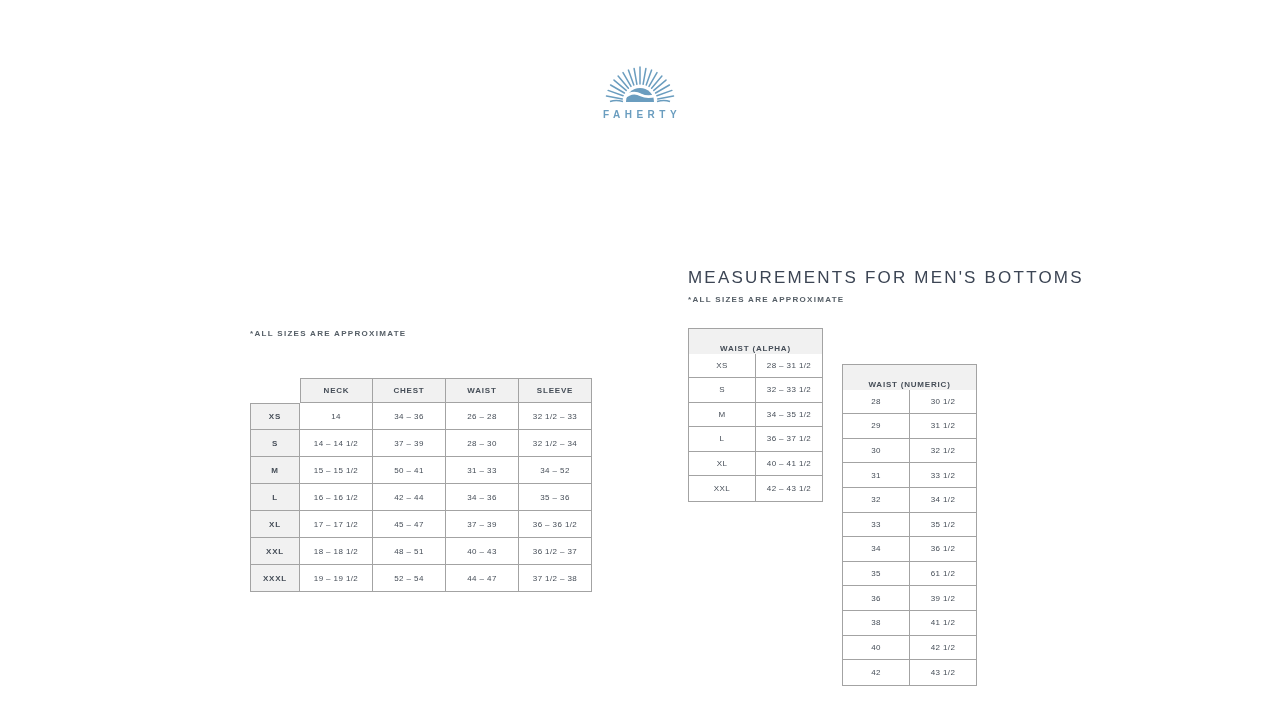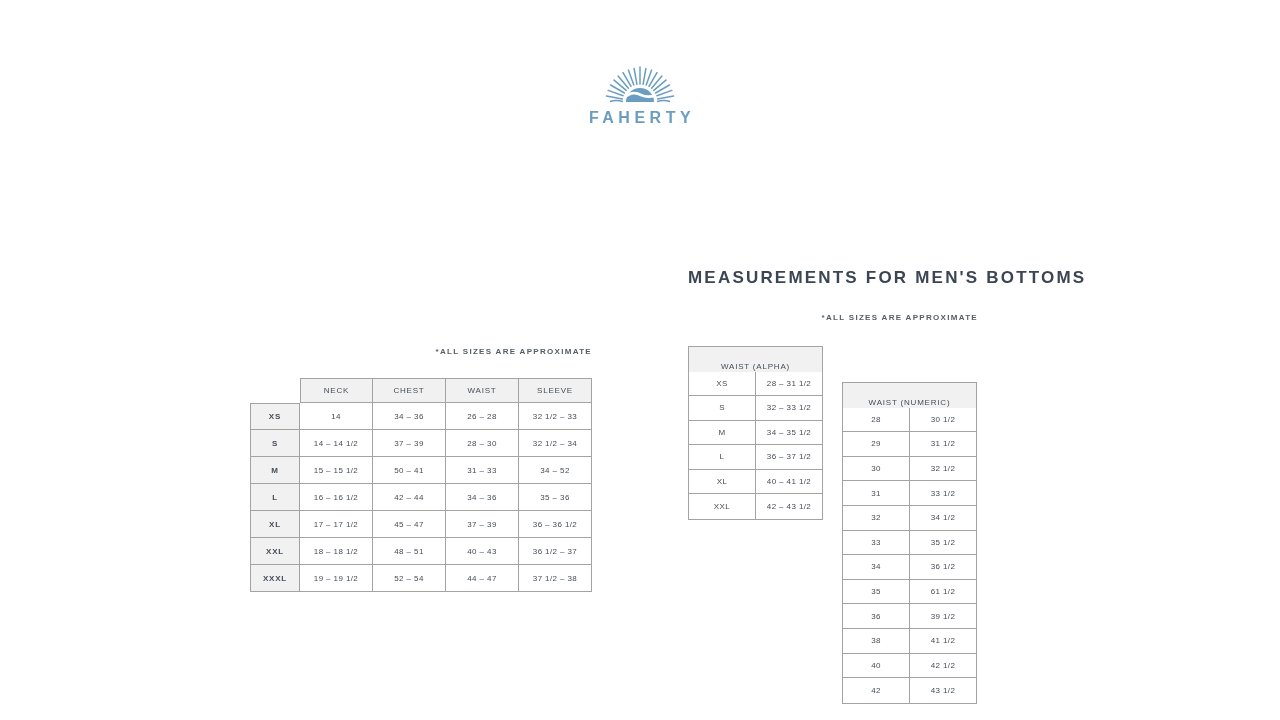--- a/index.html
+++ b/index.html
@@ -14,31 +14,31 @@
   body{
     width:1280px; height:720px; position:relative; overflow:hidden;
     font-family:"Liberation Sans", sans-serif; color:var(--cell-ink);
   }
 
   
   .logo{ position:absolute; left:580px; top:64px; width:120px; text-align:center; }
   .logo svg{ display:block; margin:0 auto; }
   .brand{
     display:block; margin-top:1px; color:var(--brand);
-    font-size:16px; font-weight:700; letter-spacing:4.5px; padding-left:4px;
+    font-size:10px; font-weight:700; letter-spacing:4.5px; padding-left:4px;
   }
 
   
   .section-title{
-    color:var(--ink); font-size:17px; font-weight:700; letter-spacing:2.2px;
+    color:var(--ink); font-size:17px; font-weight:400; letter-spacing:2.2px;
     text-align:center; white-space:nowrap;
   }
   .section-sub{
     color:#555e66; font-size:8px; font-weight:700; letter-spacing:1.3px;
-    text-align:right; margin-top:25px;
+    text-align:left; margin-top:7px;
   }
 
   .tops-heading{ position:absolute; left:250px; top:322px; width:342px; }
   .bottoms-block{ position:absolute; left:688px; top:268px; width:290px; }
 
   
   .cell{
     display:flex; align-items:center; justify-content:center;
     background:#fff; color:var(--cell-ink);
     font-size:8px; letter-spacing:0.4px; white-space:nowrap;
@@ -49,40 +49,40 @@
     position:absolute; left:250px; top:378px;
     display:grid;
     grid-template-columns:50px 73px 73px 73px 73px;
     grid-template-rows:25px;
     grid-auto-rows:27px;
   }
   .tops .cell{ border-right:1px solid var(--bd); border-bottom:1px solid var(--bd); }
   .tops .corner{ border:none; background:transparent; }
   .tops .colhead{
     background:var(--head-bg); border-top:1px solid var(--bd);
-    font-weight:400; letter-spacing:0.8px;
+    font-weight:700; letter-spacing:0.8px;
   }
   .tops .colhead.first{ border-left:1px solid var(--bd); }
   .tops .rowhead{
     background:var(--head-bg); border-left:1px solid var(--bd);
     font-weight:700; letter-spacing:0.8px;
   }
   .tops .cell:nth-child(6){ border-top:1px solid var(--bd); }
 
   
   .bottoms-tables{ display:flex; gap:19px; margin-top:24px; align-items:flex-start; }
   .small-table{
     display:grid; grid-template-columns:67px 66px;
     border:1px solid var(--bd); background:#fff;
   }
   .small-table .thead{
     grid-column:1 / 3; height:40px; background:var(--head-bg);
     border-bottom:1px solid var(--bd);
     display:flex; align-items:center; justify-content:center;
-    font-size:8px; font-weight:400; letter-spacing:0.8px; color:var(--cell-ink);
+    font-size:8px; font-weight:700; letter-spacing:0.8px; color:var(--cell-ink);
   }
   .small-table .cell{ border-bottom:1px solid var(--bd); }
   .small-table .rowhead{ border-right:1px solid var(--bd); }
   .small-table .cell:nth-last-child(-n+2){ border-bottom:none; }
   .alpha{ grid-auto-rows:24.5px; }
   .numeric{ grid-auto-rows:24.6px;margin-top:36px; }
 </style>
 </head>
 <body>
 

